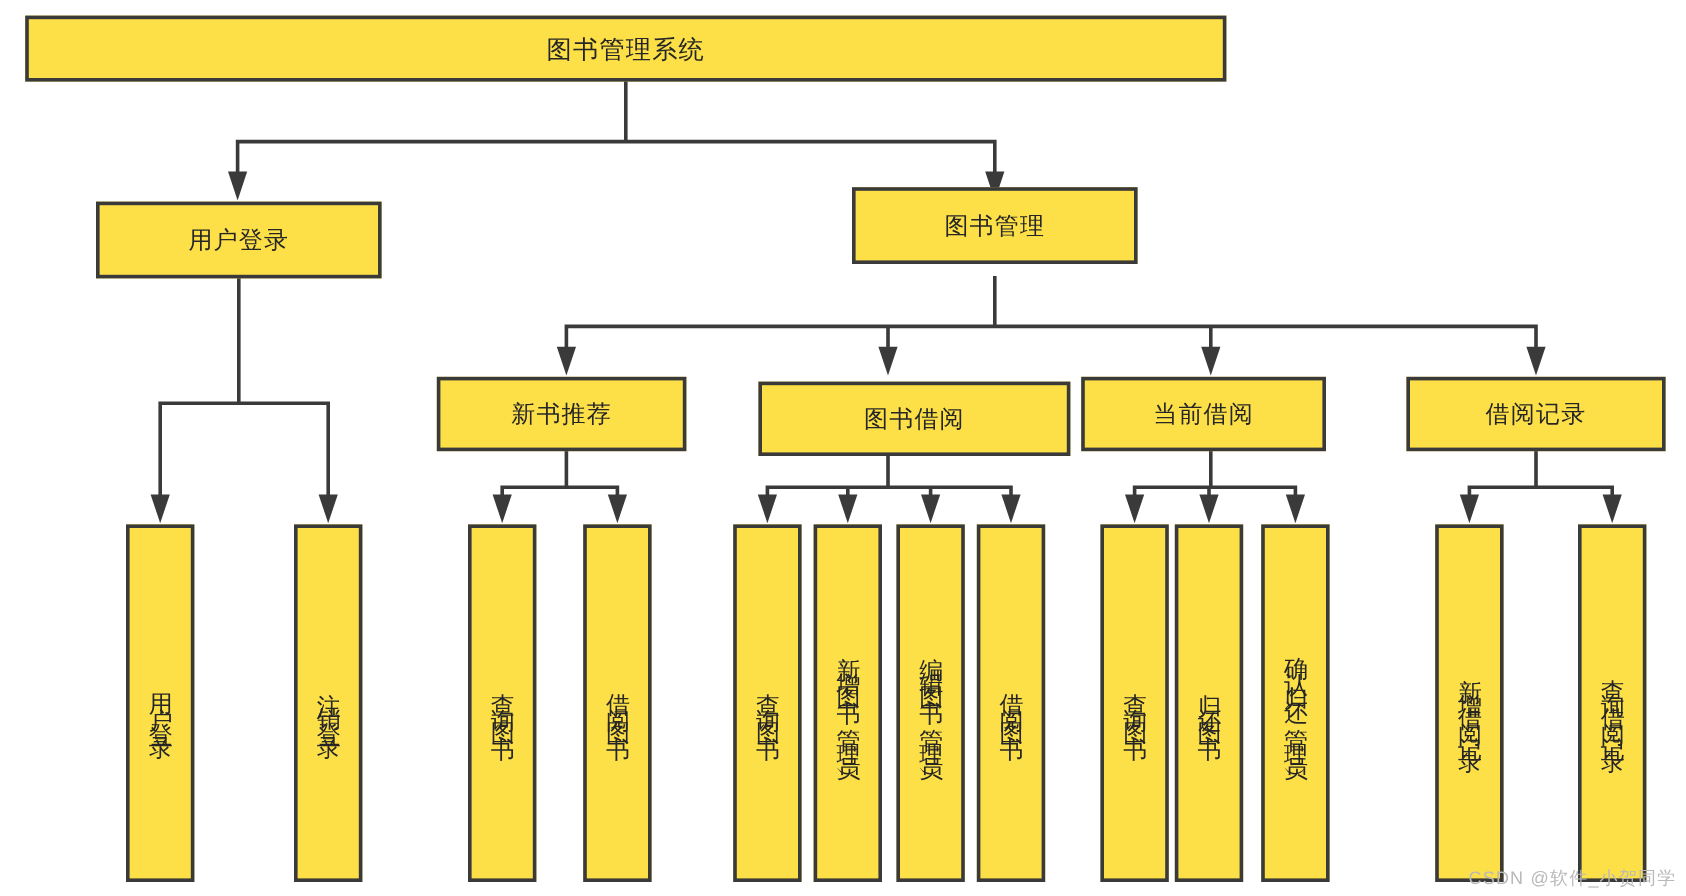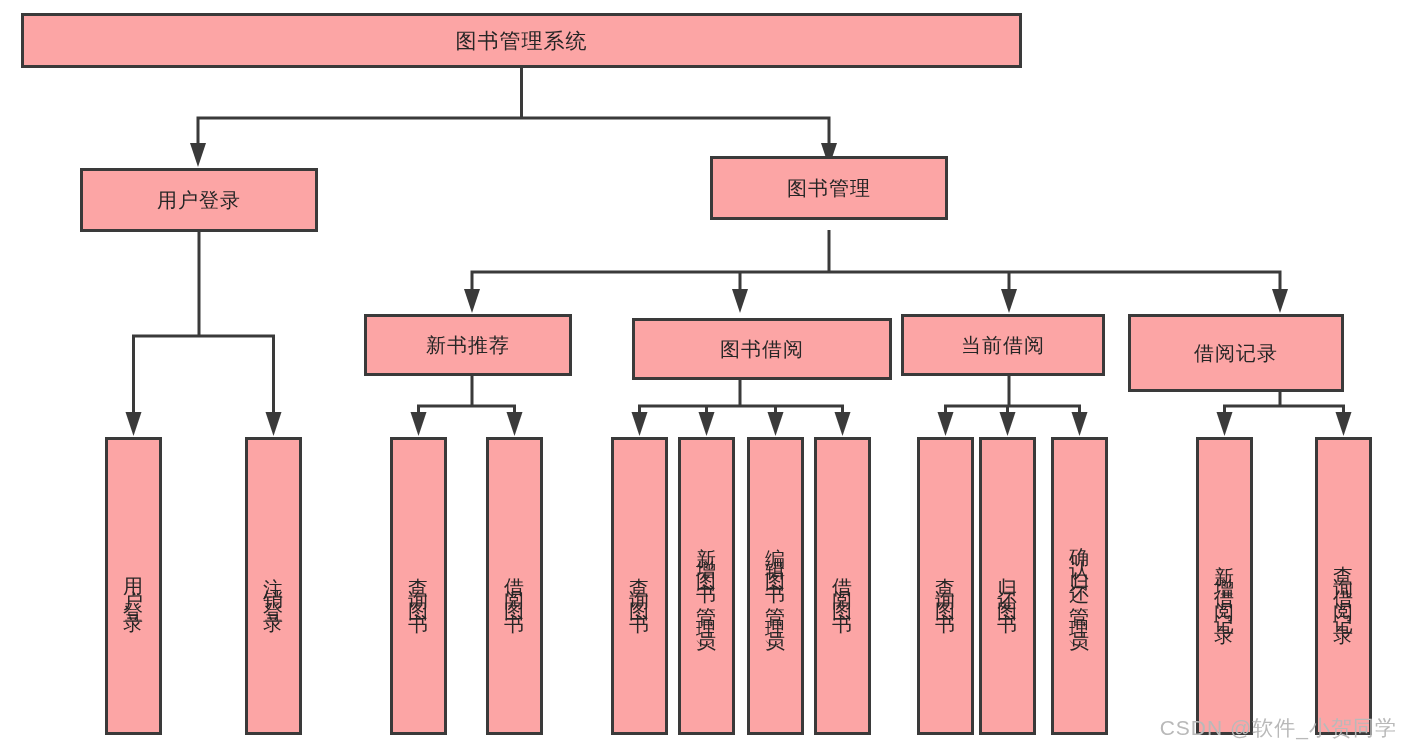--- a/index.html
+++ b/index.html
@@ -11,42 +11,42 @@
     font-family: "Liberation Sans", sans-serif;
     overflow: hidden;
   }
   .wires { position: absolute; left: 0; top: 0; }
   .wire { stroke: #3a3a3a; stroke-width: 3; fill: none; }
   .arrow { fill: #3a3a3a; stroke: none; }
   .box {
     position: absolute;
     box-sizing: border-box;
     border: 3px solid #3a3a3a;
-    background: #fca5a5;
+    background: #fde047;
     display: flex;
     align-items: center;
     justify-content: center;
     color: #262626;
   }
   .hlabel { font-size: 20px; letter-spacing: 1px; white-space: nowrap; }
   .root-box .hlabel { font-size: 21px; }
   .leaf { width: 57px; height: 298px; top: 437px; }
   .leaf .vlabel {
     writing-mode: vertical-rl;
     text-orientation: mixed;
     font-size: 20px;
     line-height: 1;
     letter-spacing: 12px;
     white-space: nowrap;
   }
   .watermark {
     position: absolute;
     right: 8px;
     bottom: 5px;
-    font-size: 21px;
+    font-size: 15px;
     color: #b9b9b9;
     letter-spacing: 1px;
     z-index: 5;
     white-space: nowrap;
   }
 </style>
 </head>
 <body>
 
 <div class="stage">
@@ -100,21 +100,21 @@
 
   <div class="box" style="left:364px; top:314px; width:208px; height:62px;">
     <span class="hlabel">新书推荐</span>
   </div>
   <div class="box" style="left:632px; top:318px; width:260px; height:62px;">
     <span class="hlabel">图书借阅</span>
   </div>
   <div class="box" style="left:901px; top:314px; width:204px; height:62px;">
     <span class="hlabel">当前借阅</span>
   </div>
-  <div class="box" style="left:1128px; top:314px; width:216px; height:78px;">
+  <div class="box" style="left:1172px; top:314px; width:216px; height:62px;">
     <span class="hlabel">借阅记录</span>
   </div>
 
   <div class="box leaf" style="left:105px;">
     <span class="vlabel">用户登录</span>
   </div>
   <div class="box leaf" style="left:245px;">
     <span class="vlabel">注销登录</span>
   </div>
 

